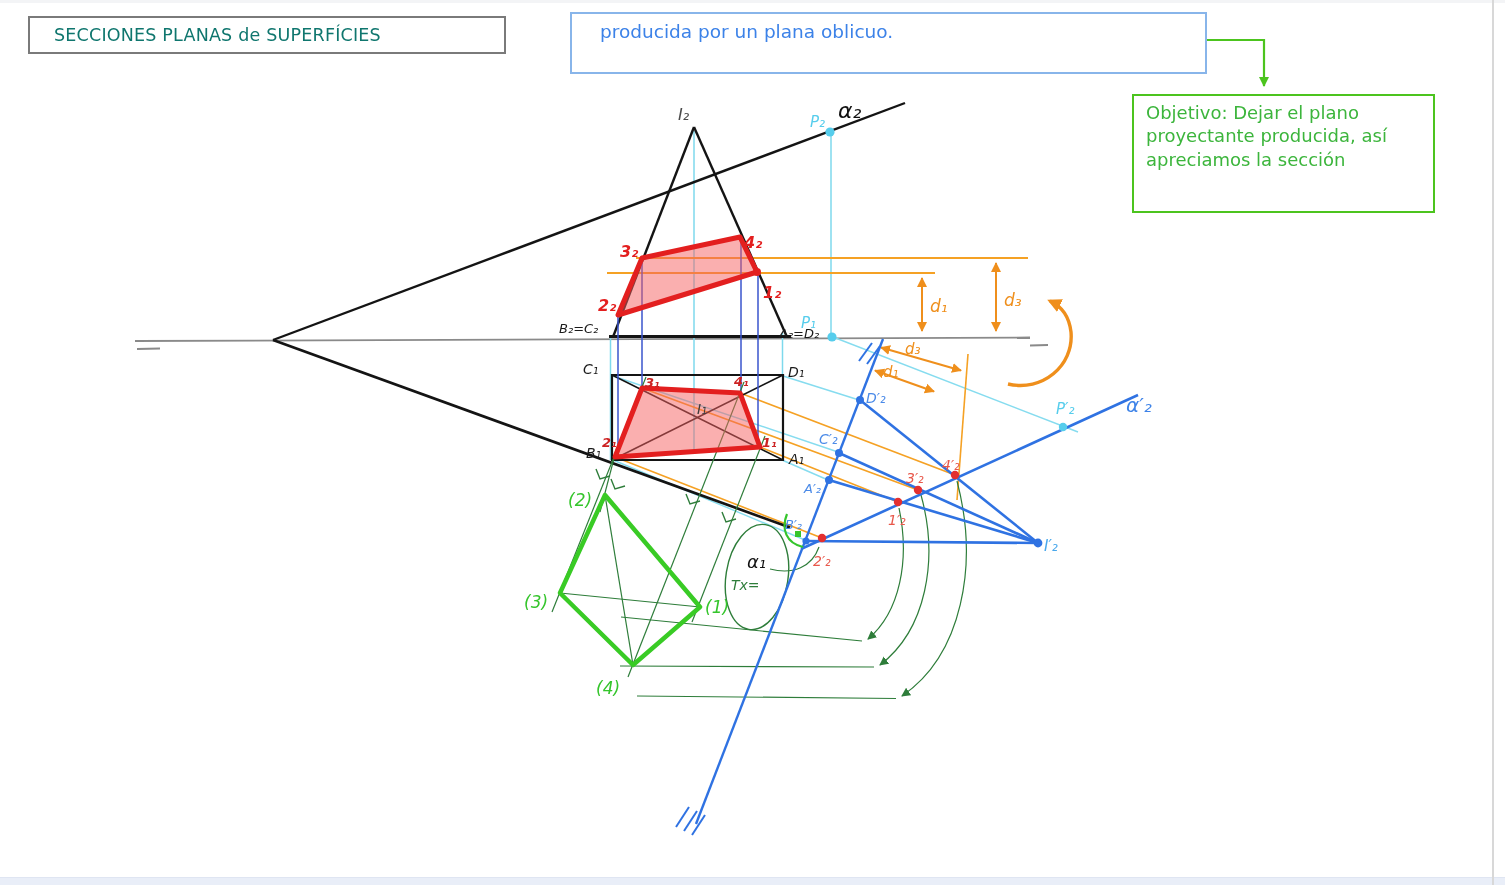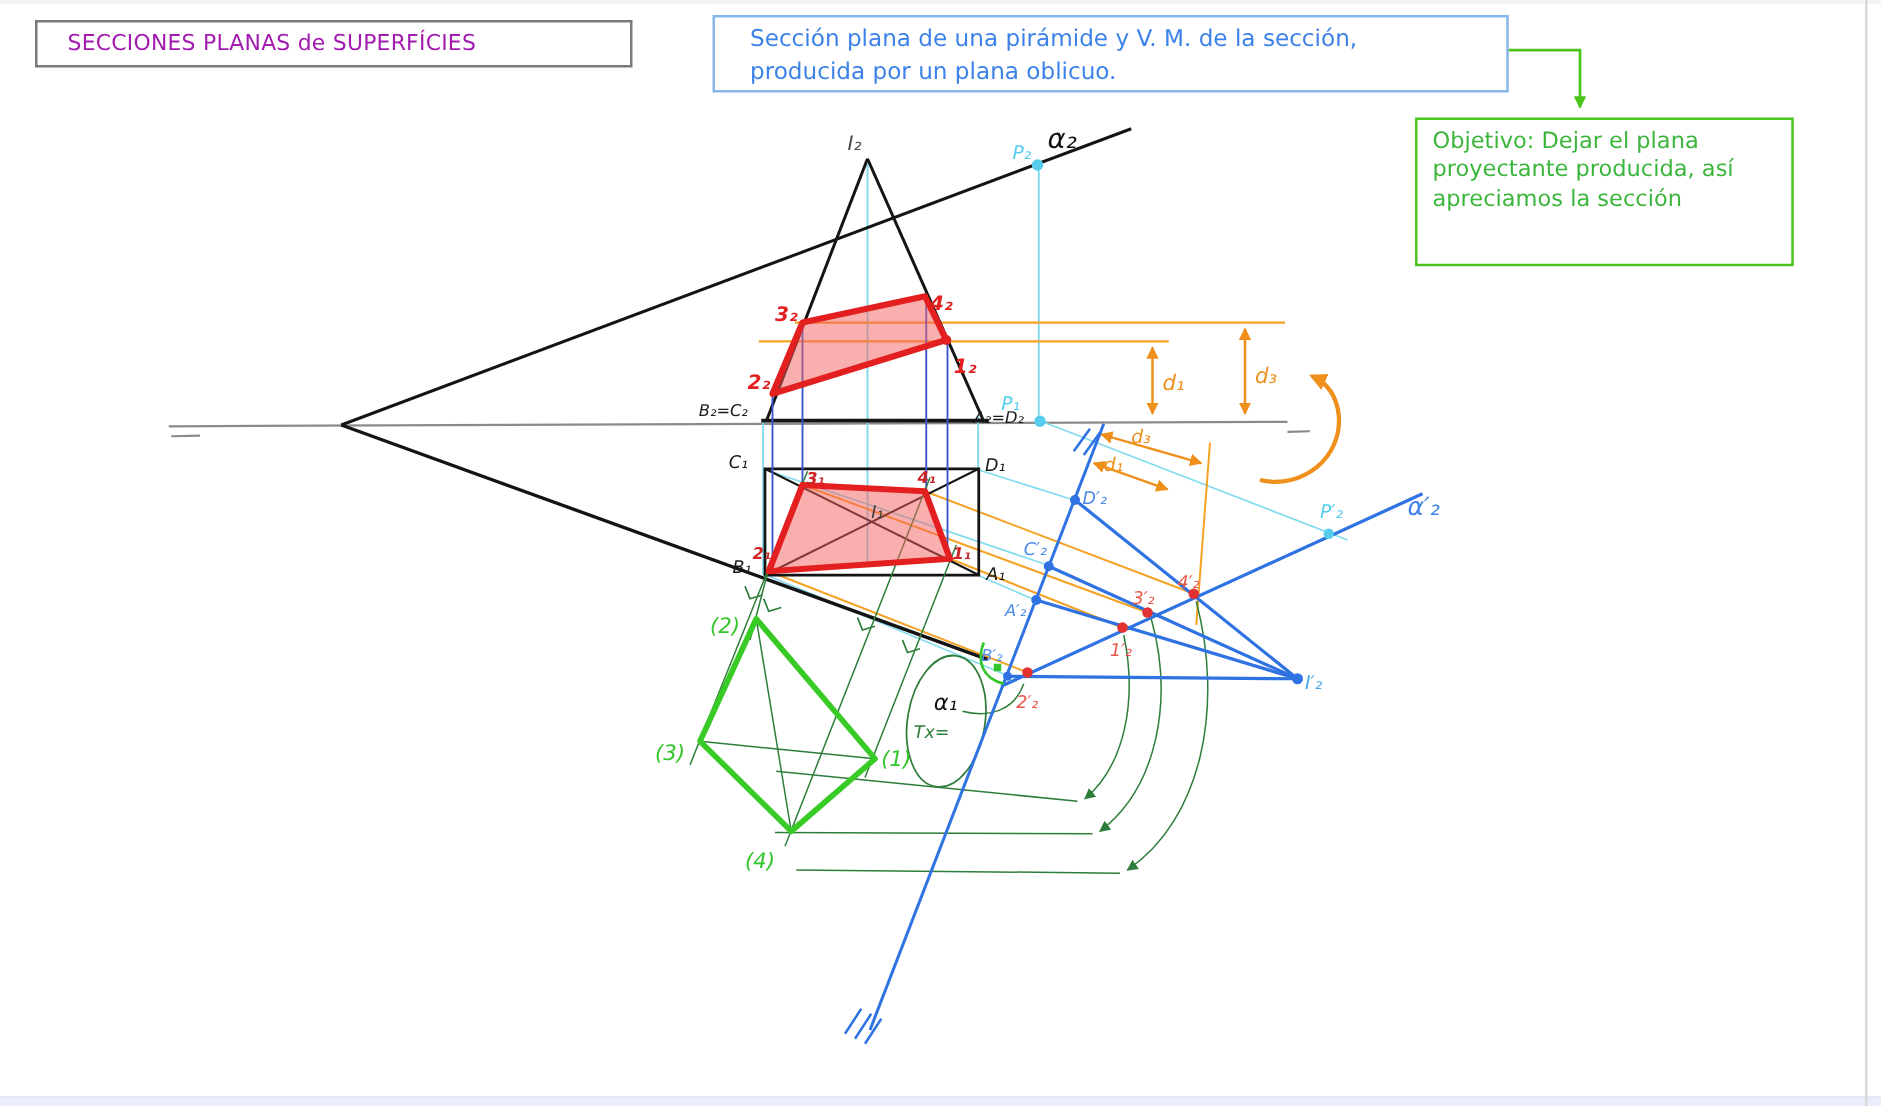--- a/index.html
+++ b/index.html
@@ -3,44 +3,43 @@
 <meta charset="utf-8">
 <style>
   html,body{margin:0;padding:0;background:#ffffff;}
   .canvas{position:relative;width:1505px;height:885px;background:#fff;overflow:hidden;
           font-family:"DejaVu Sans","Liberation Sans",sans-serif;}
   .topstrip{position:absolute;left:0;top:0;width:1505px;height:3px;background:#f3f4f6;}
   .rightedge{position:absolute;left:1492px;top:0;width:2px;height:885px;background:#d8d8d8;}
   .bottombar{position:absolute;left:0;top:877px;width:1505px;height:8px;background:#e9eef8;border-top:1px solid #dfe5f2;}
   .titlebox{position:absolute;left:28px;top:16px;width:478px;height:38px;
             border:2px solid #7a7a7a;background:#fff;display:flex;align-items:center;
-            padding-left:24px;box-sizing:border-box;font-size:17.5px;color:#a21caf;letter-spacing:.2px;}
+            padding-left:24px;box-sizing:border-box;font-size:17.5px;color:#0f766e;letter-spacing:.2px;}
   .bluebox{position:absolute;left:570px;top:12px;width:637px;height:62px;border:2px solid #88b5ea;
            background:#fff;box-sizing:border-box;padding:5px 0 0 28px;
            font-size:18.5px;line-height:1.4;color:#3c82e8;}
   .greenbox{position:absolute;left:1132px;top:94px;width:303px;height:119px;border:2px solid #4cc41e;
             background:#fff;box-sizing:border-box;padding:5px 8px 0 12px;
             font-size:18px;line-height:1.3;color:#3cb53c;}
   svg text{font-family:"DejaVu Sans","Liberation Sans",sans-serif;font-style:italic;}
 </style>
 </head>
 <body>
 
 <div class="canvas">
   <div class="topstrip"></div>
 
   <div class="titlebox">
     <span>SECCIONES PLANAS de SUPERFÍCIES</span>
   </div>
   <div class="bluebox">
-    <div>Sección plana de una pirámide y V. M. de la sección,</div>
     <div>producida por un plana oblicuo.</div>
   </div>
   <div class="greenbox">
-    <div>Objetivo: Dejar el plana</div>
+    <div>Objetivo: Dejar el plano</div>
     <div>proyectante producida, así</div>
     <div>apreciamos la sección</div>
   </div>
 
   <svg width="1505" height="885" viewBox="0 0 1505 885" style="position:absolute;left:0;top:0;">
     <defs>
       <marker id="arO" markerUnits="userSpaceOnUse" markerWidth="12" markerHeight="12" refX="9" refY="5" orient="auto-start-reverse">
         <path d="M0,0 L10,5 L0,10 Z" fill="#ef8f1c"></path>
       </marker>
       <marker id="arOB" markerUnits="userSpaceOnUse" markerWidth="16" markerHeight="16" refX="11" refY="7" orient="auto-start-reverse">

